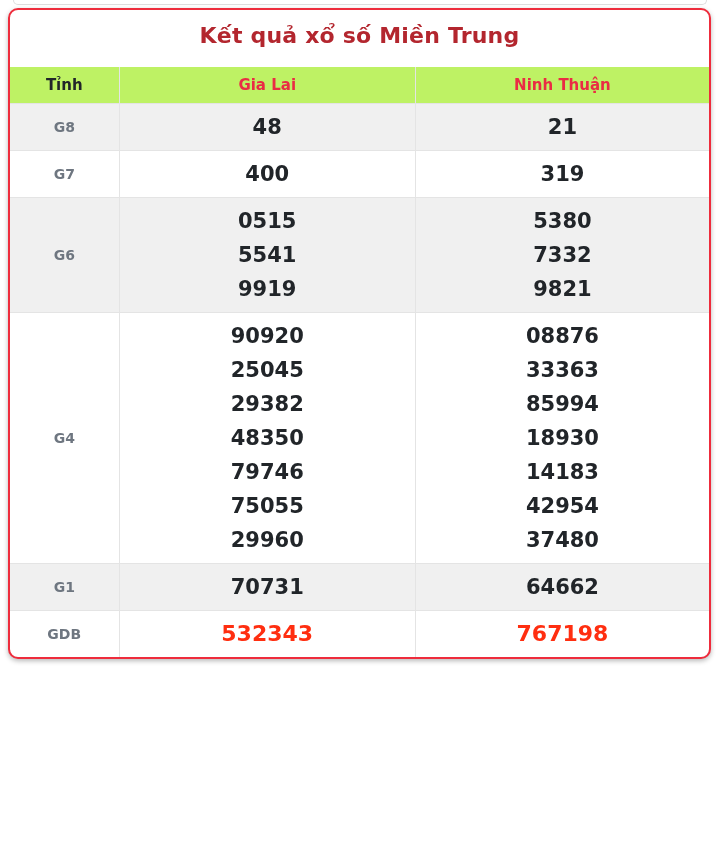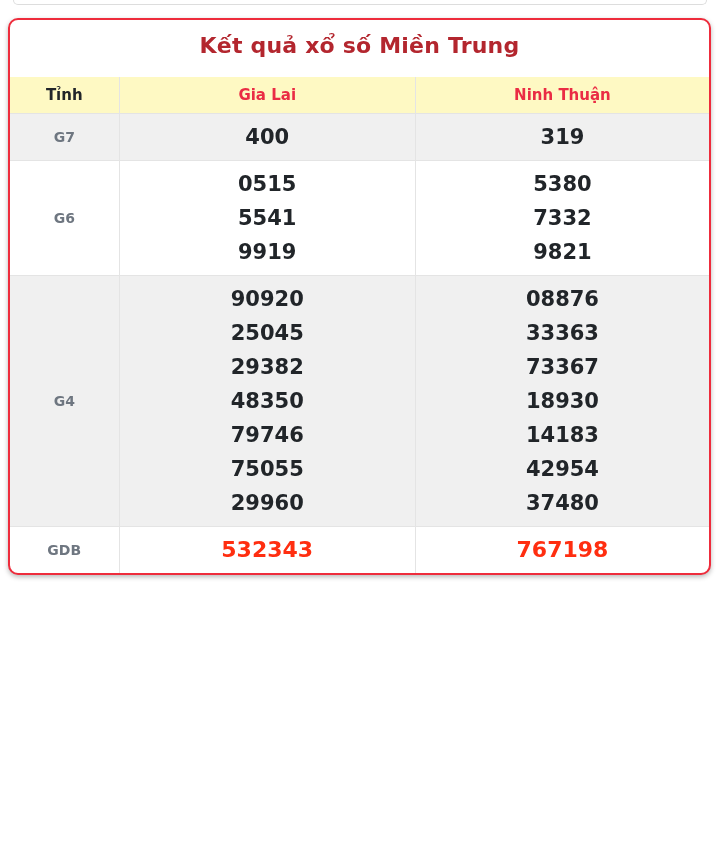--- a/index.html
+++ b/index.html
@@ -17,21 +17,20 @@
     border-radius: 0 0 6px 6px;
     background: #fff;
   }
   .card {
     position: absolute; top: 8px; left: 8px; width: 703px;
     background: #fff;
     border: 2px solid var(--card-border-red, #ee2c3c);
     border-radius: 10px;
     box-shadow: 0 2px 5px rgba(0,0,0,.28);
     overflow: hidden;
-    margin-top: 10px;
   }
   .card-head { text-align: center; padding: 13px 10px 10px; }
   .page-title {
     font-size: 22px; font-weight: 700;
     color: var(--title, #b3262e);
     margin-bottom: 9px;
     letter-spacing: .2px;
   }
   .breadcrumb { font-size: 17px; line-height: 22px; }
   .breadcrumb .bc-link {
@@ -50,21 +49,21 @@
   }
   table.results col.c-prize  { width: 15.6%; }
   table.results col.c-first  { width: 42.4%; }
   table.results col.c-second { width: 42.0%; }
   table.results th, table.results td {
     border: 1px solid #e4e4e4;
     text-align: center;
     vertical-align: middle;
   }
   thead th {
-    background: #fef9c3;
+    background: #bef264;
     padding: 9px 4px;
     font-size: 15px;
     font-weight: 700;
   }
   thead th.corner { color: #212529; }
   thead th.province { color: var(--column-header-red, #ea2c44); }
   tbody td.prize {
     color: #6e7680;
     font-size: 14px;
     font-weight: 600;
@@ -100,20 +99,29 @@
       </colgroup>
     <thead>
       <tr>
         <th class="corner">Tỉnh</th>
         <th class="province">Gia Lai</th>
         <th class="province">Ninh Thuận</th>
       </tr>
     </thead>
     <tbody>
         <tr>
+          <td class="prize">G8</td>
+          <td class="vals">
+            <div class="num">48</div>
+          </td>
+          <td class="vals">
+            <div class="num">21</div>
+          </td>
+        </tr>
+        <tr>
           <td class="prize">G7</td>
           <td class="vals">
             <div class="num">400</div>
           </td>
           <td class="vals">
             <div class="num">319</div>
           </td>
         </tr>
         <tr>
           <td class="prize">G6</td>
@@ -135,25 +143,34 @@
             <div class="num">25045</div>
             <div class="num">29382</div>
             <div class="num">48350</div>
             <div class="num">79746</div>
             <div class="num">75055</div>
             <div class="num">29960</div>
           </td>
           <td class="vals">
             <div class="num">08876</div>
             <div class="num">33363</div>
-            <div class="num">73367</div>
+            <div class="num">85994</div>
             <div class="num">18930</div>
             <div class="num">14183</div>
             <div class="num">42954</div>
             <div class="num">37480</div>
+          </td>
+        </tr>
+        <tr>
+          <td class="prize">G1</td>
+          <td class="vals">
+            <div class="num">70731</div>
+          </td>
+          <td class="vals">
+            <div class="num">64662</div>
           </td>
         </tr>
         <tr>
           <td class="prize">GDB</td>
           <td class="vals highlight">
             <div class="num">532343</div>
           </td>
           <td class="vals highlight">
             <div class="num">767198</div>
           </td>

